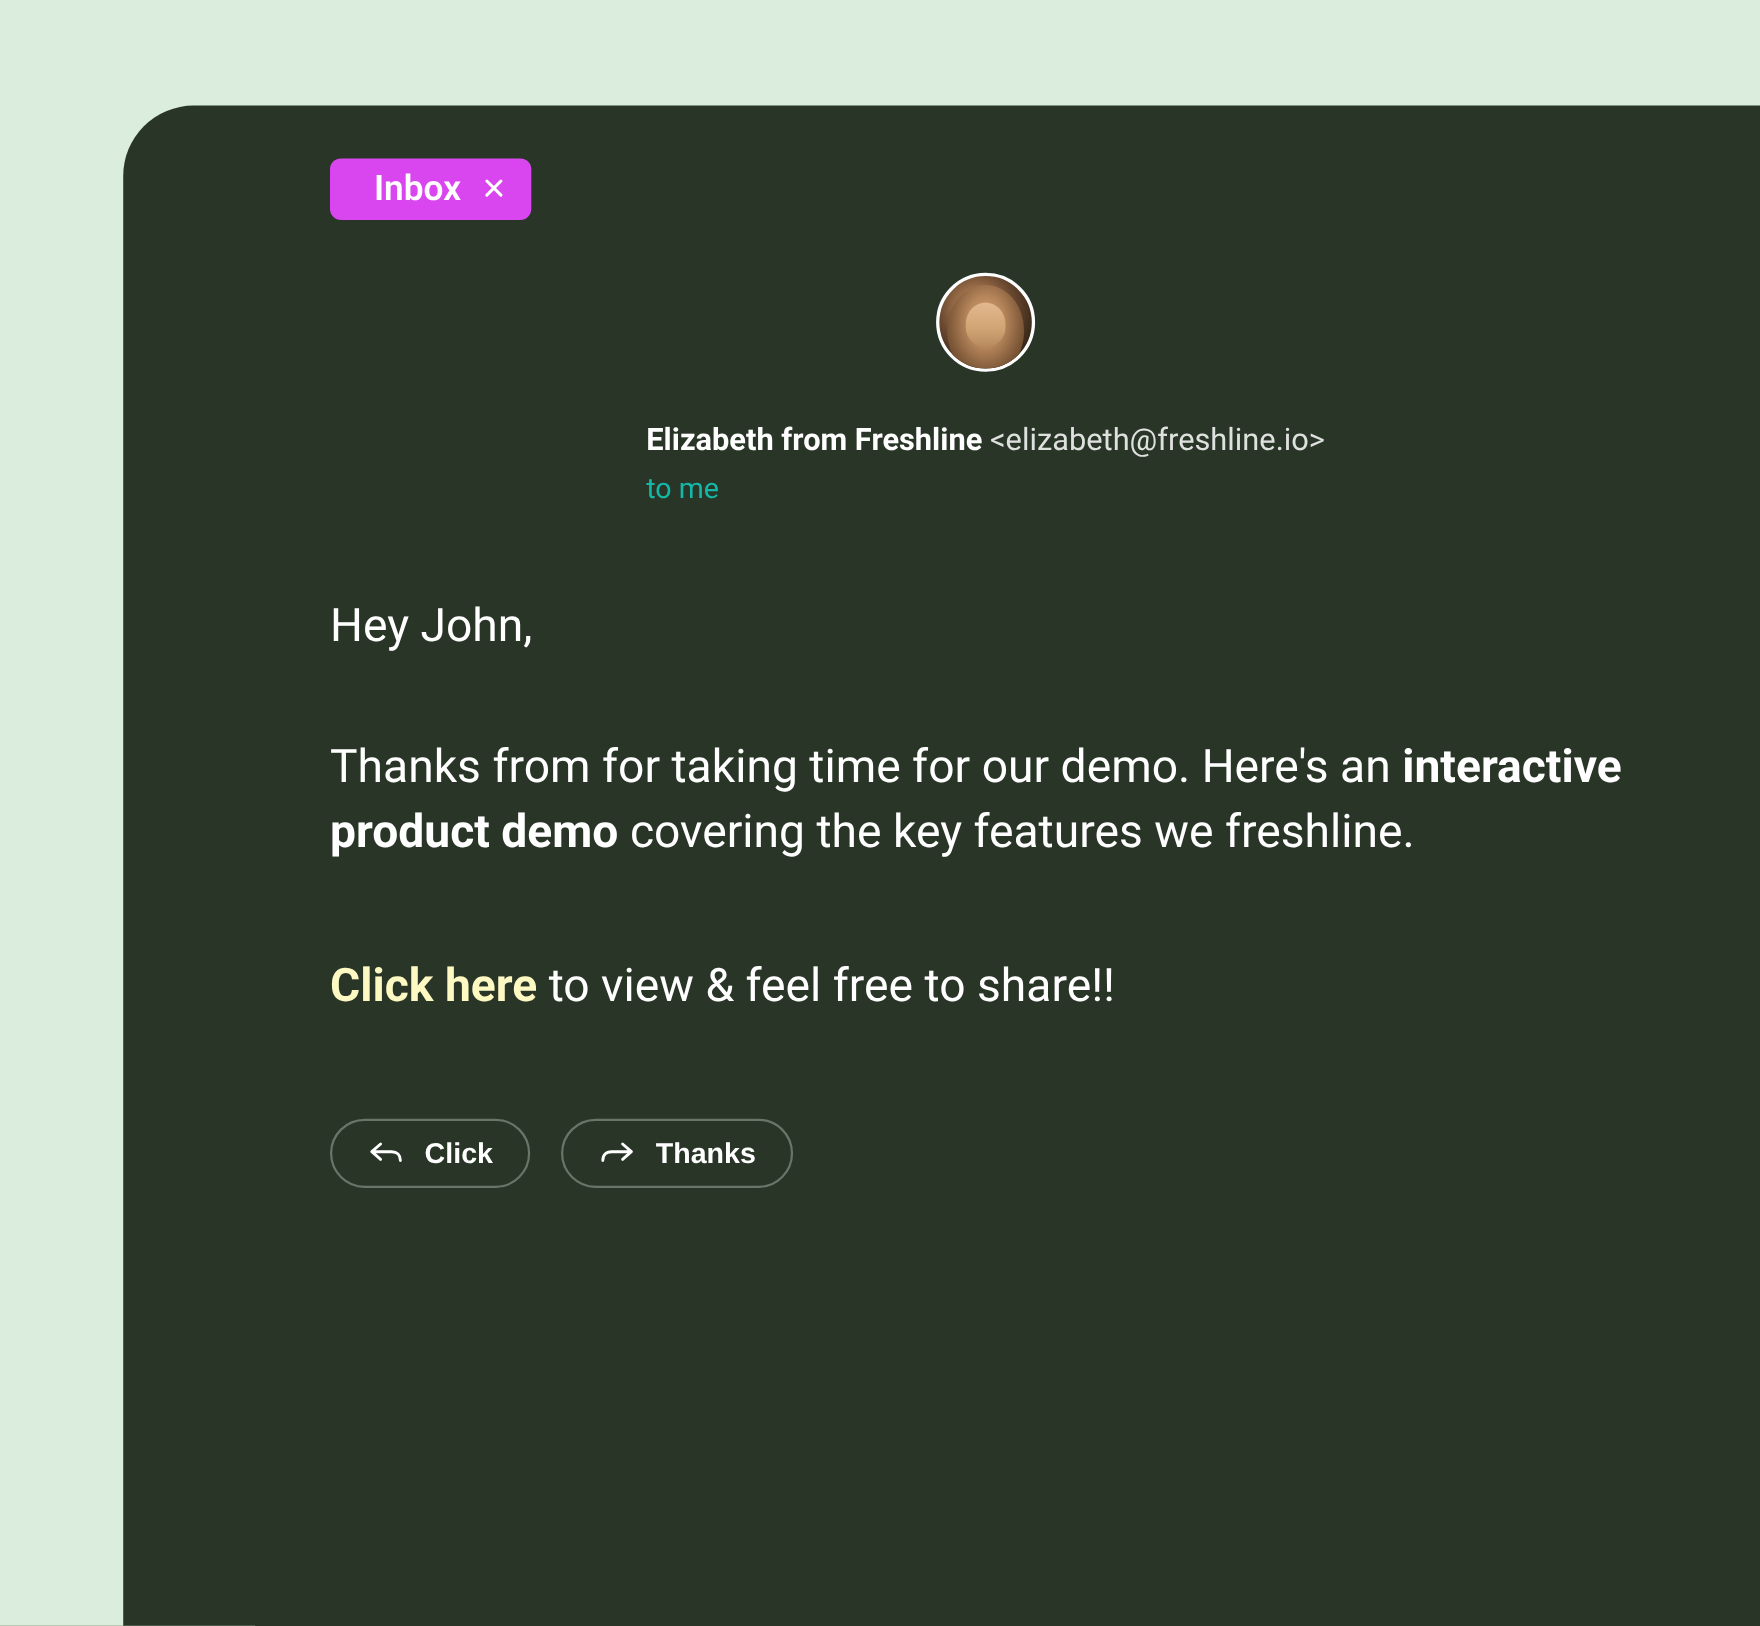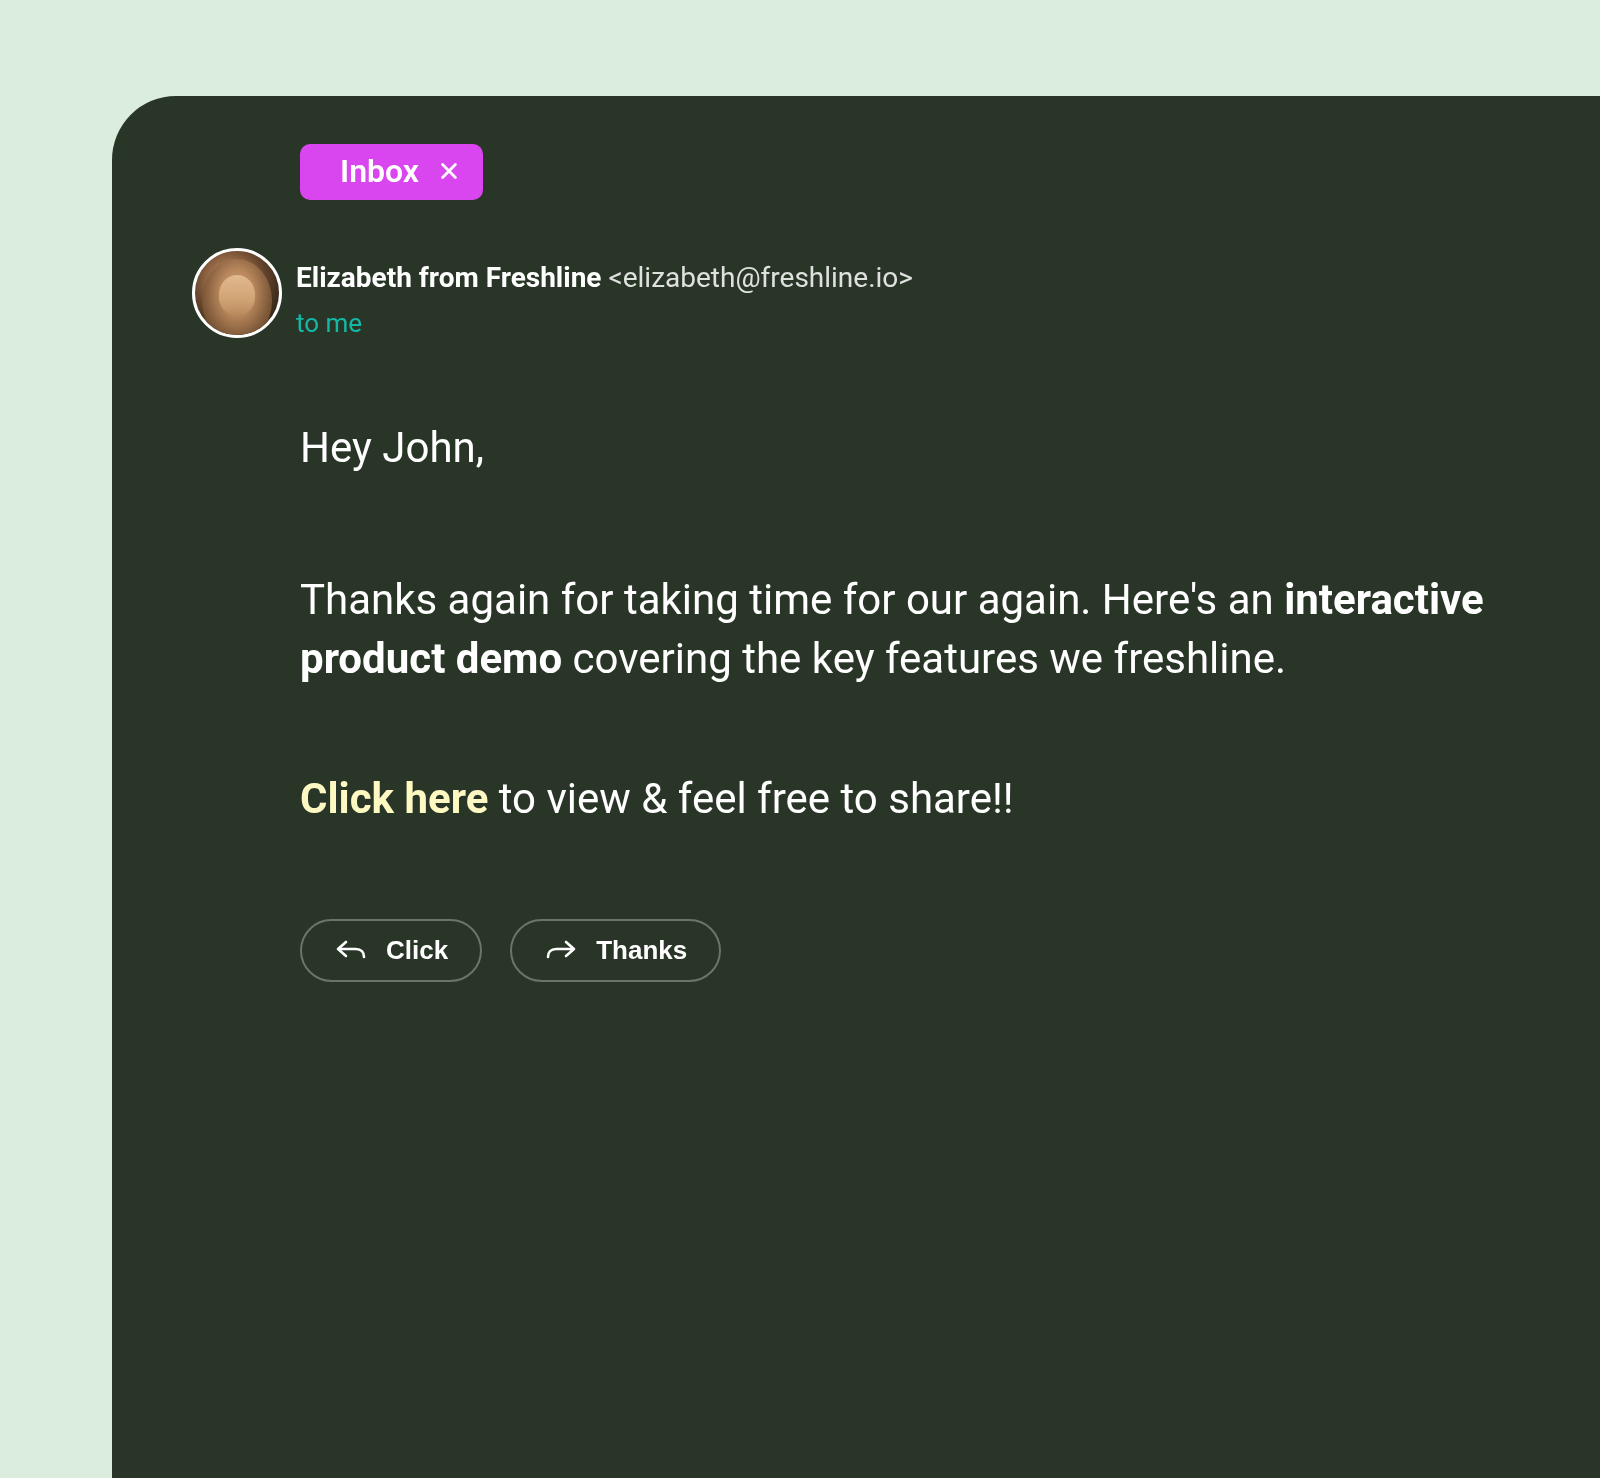--- a/index.html
+++ b/index.html
@@ -58,24 +58,25 @@
     }
     .close-x svg {
       width: 22px;
       height: 22px;
       stroke: #ffffff;
       stroke-width: 3;
       stroke-linecap: round;
     }
     .sender-row {
       display: flex;
-      align-items: flex-end;
-      gap: 14px;
+      align-items: center;
+      gap: 39px;
       margin-left: 80px;
       margin-bottom: 80px;
+      flex-direction: column;
     }
     .avatar {
       width: 90px;
       height: 90px;
       border-radius: 50%;
       border: 3px solid #ffffff;
       background: radial-gradient(circle at 40% 35%, #c99a6b 0%, #a87850 20%, #6b4930 45%, #3d2c1a 70%, #1f1408 100%);
       flex-shrink: 0;
       overflow: hidden;
       position: relative;
@@ -122,21 +123,21 @@
       font-size: 26px;
     }
     .body-content {
       margin-left: 188px;
       margin-right: 60px;
       color: #ffffff;
       font-size: 42px;
       line-height: 1.42;
     }
     .body-greeting {
-      margin-bottom: 92px;
+      margin-bottom: 68px;
     }
     .body-paragraph {
       margin-bottom: 80px;
     }
     .body-bold {
       font-weight: 700;
     }
     .cta-line {
       margin-bottom: 60px;
     }
@@ -202,21 +203,21 @@
         <span class="sender-name">Elizabeth from Freshline</span>
         <span class="sender-email">&lt;elizabeth@freshline.io&gt;</span>
       </div>
       <div class="recipient-line">to me</div>
     </div>
   </div>
 
   <div class="body-content">
     <p class="body-greeting">Hey John,</p>
     <p class="body-paragraph">
-      <span>Thanks again for taking time for our again. Here's an </span><span class="body-bold">interactive product demo</span><span> covering the key features we freshline.</span>
+      <span>Thanks from for taking time for our demo. Here's an </span><span class="body-bold">interactive product demo</span><span> covering the key features we freshline.</span>
     </p>
     <p class="cta-line">
       <span class="cta-link">Click here</span><span> to view &amp; feel free to share!!</span>
     </p>
   </div>
 
   <div class="actions-row">
     <button class="action-btn">
       <span class="action-icon">
         <svg viewBox="0 0 34 26">

